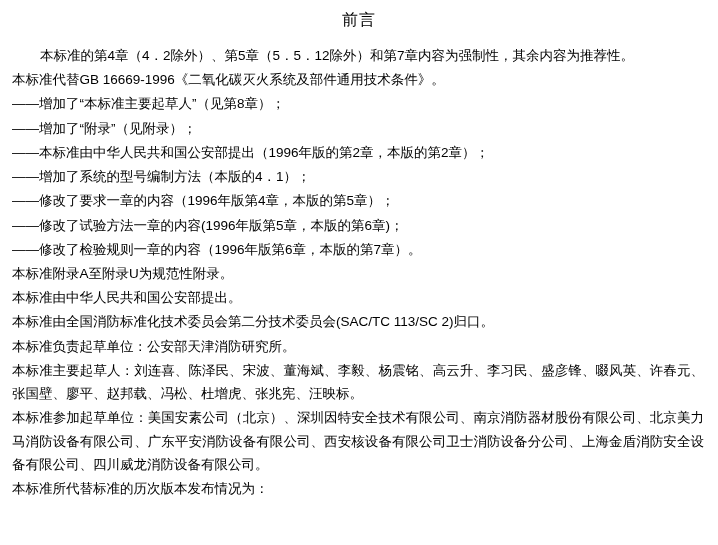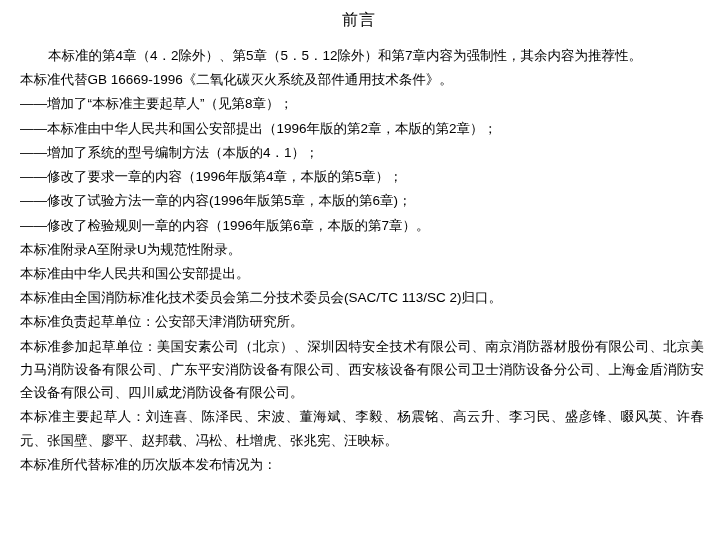--- a/index.html
+++ b/index.html
@@ -38,39 +38,39 @@
     padding: 0 2px 0 0;
   }
   .indent {
     text-indent: 28px;
   }
   .noindent {
     text-indent: 0;
   }
   .block {
     margin-bottom: 1px;
-    margin-left: 8px;
   }
 </style>
 </head>
 <body>
 
 <div class="page">
 
   <div class="doc-title">前言</div>
 
   <div class="para indent block">本标准的第4章（4．2除外）、第5章（5．5．12除外）和第7章内容为强制性，其余内容为推荐性。</div>
   <div class="para noindent block">本标准代替GB 16669-1996《二氧化碳灭火系统及部件通用技术条件》。</div>
   <div class="para noindent block">——增加了“本标准主要起草人”（见第8章）；</div>
+  <div class="para noindent block">——增加了“附录”（见附录）；</div>
   <div class="para noindent block">——本标准由中华人民共和国公安部提出（1996年版的第2章，本版的第2章）；</div>
   <div class="para noindent block">——增加了系统的型号编制方法（本版的4．1）；</div>
   <div class="para noindent block">——修改了要求一章的内容（1996年版第4章，本版的第5章）；</div>
   <div class="para noindent block">——修改了试验方法一章的内容(1996年版第5章，本版的第6章)；</div>
   <div class="para noindent block">——修改了检验规则一章的内容（1996年版第6章，本版的第7章）。</div>
   <div class="para noindent block">本标准附录A至附录U为规范性附录。</div>
   <div class="para noindent block">本标准由中华人民共和国公安部提出。</div>
   <div class="para noindent block">本标准由全国消防标准化技术委员会第二分技术委员会(SAC/TC 113/SC 2)归口。</div>
   <div class="para noindent block">本标准负责起草单位：公安部天津消防研究所。</div>
+  <div class="para noindent block">本标准主要起草人：刘连喜、陈泽民、宋波、董海斌、李毅、杨震铭、高云升、李习民、盛彦锋、啜风英、许春元、张国壁、廖平、赵邦载、冯松、杜增虎、张兆宪、汪映标。</div>
   <div class="para noindent block">本标准参加起草单位：美国安素公司（北京）、深圳因特安全技术有限公司、南京消防器材股份有限公司、北京美力马消防设备有限公司、广东平安消防设备有限公司、西安核设备有限公司卫士消防设备分公司、上海金盾消防安全设备有限公司、四川威龙消防设备有限公司。</div>
-  <div class="para noindent block">本标准主要起草人：刘连喜、陈泽民、宋波、董海斌、李毅、杨震铭、高云升、李习民、盛彦锋、啜风英、许春元、张国壁、廖平、赵邦载、冯松、杜增虎、张兆宪、汪映标。</div>
   <div class="para noindent block">本标准所代替标准的历次版本发布情况为：</div>
 
 </div>
 
 </body></html>

